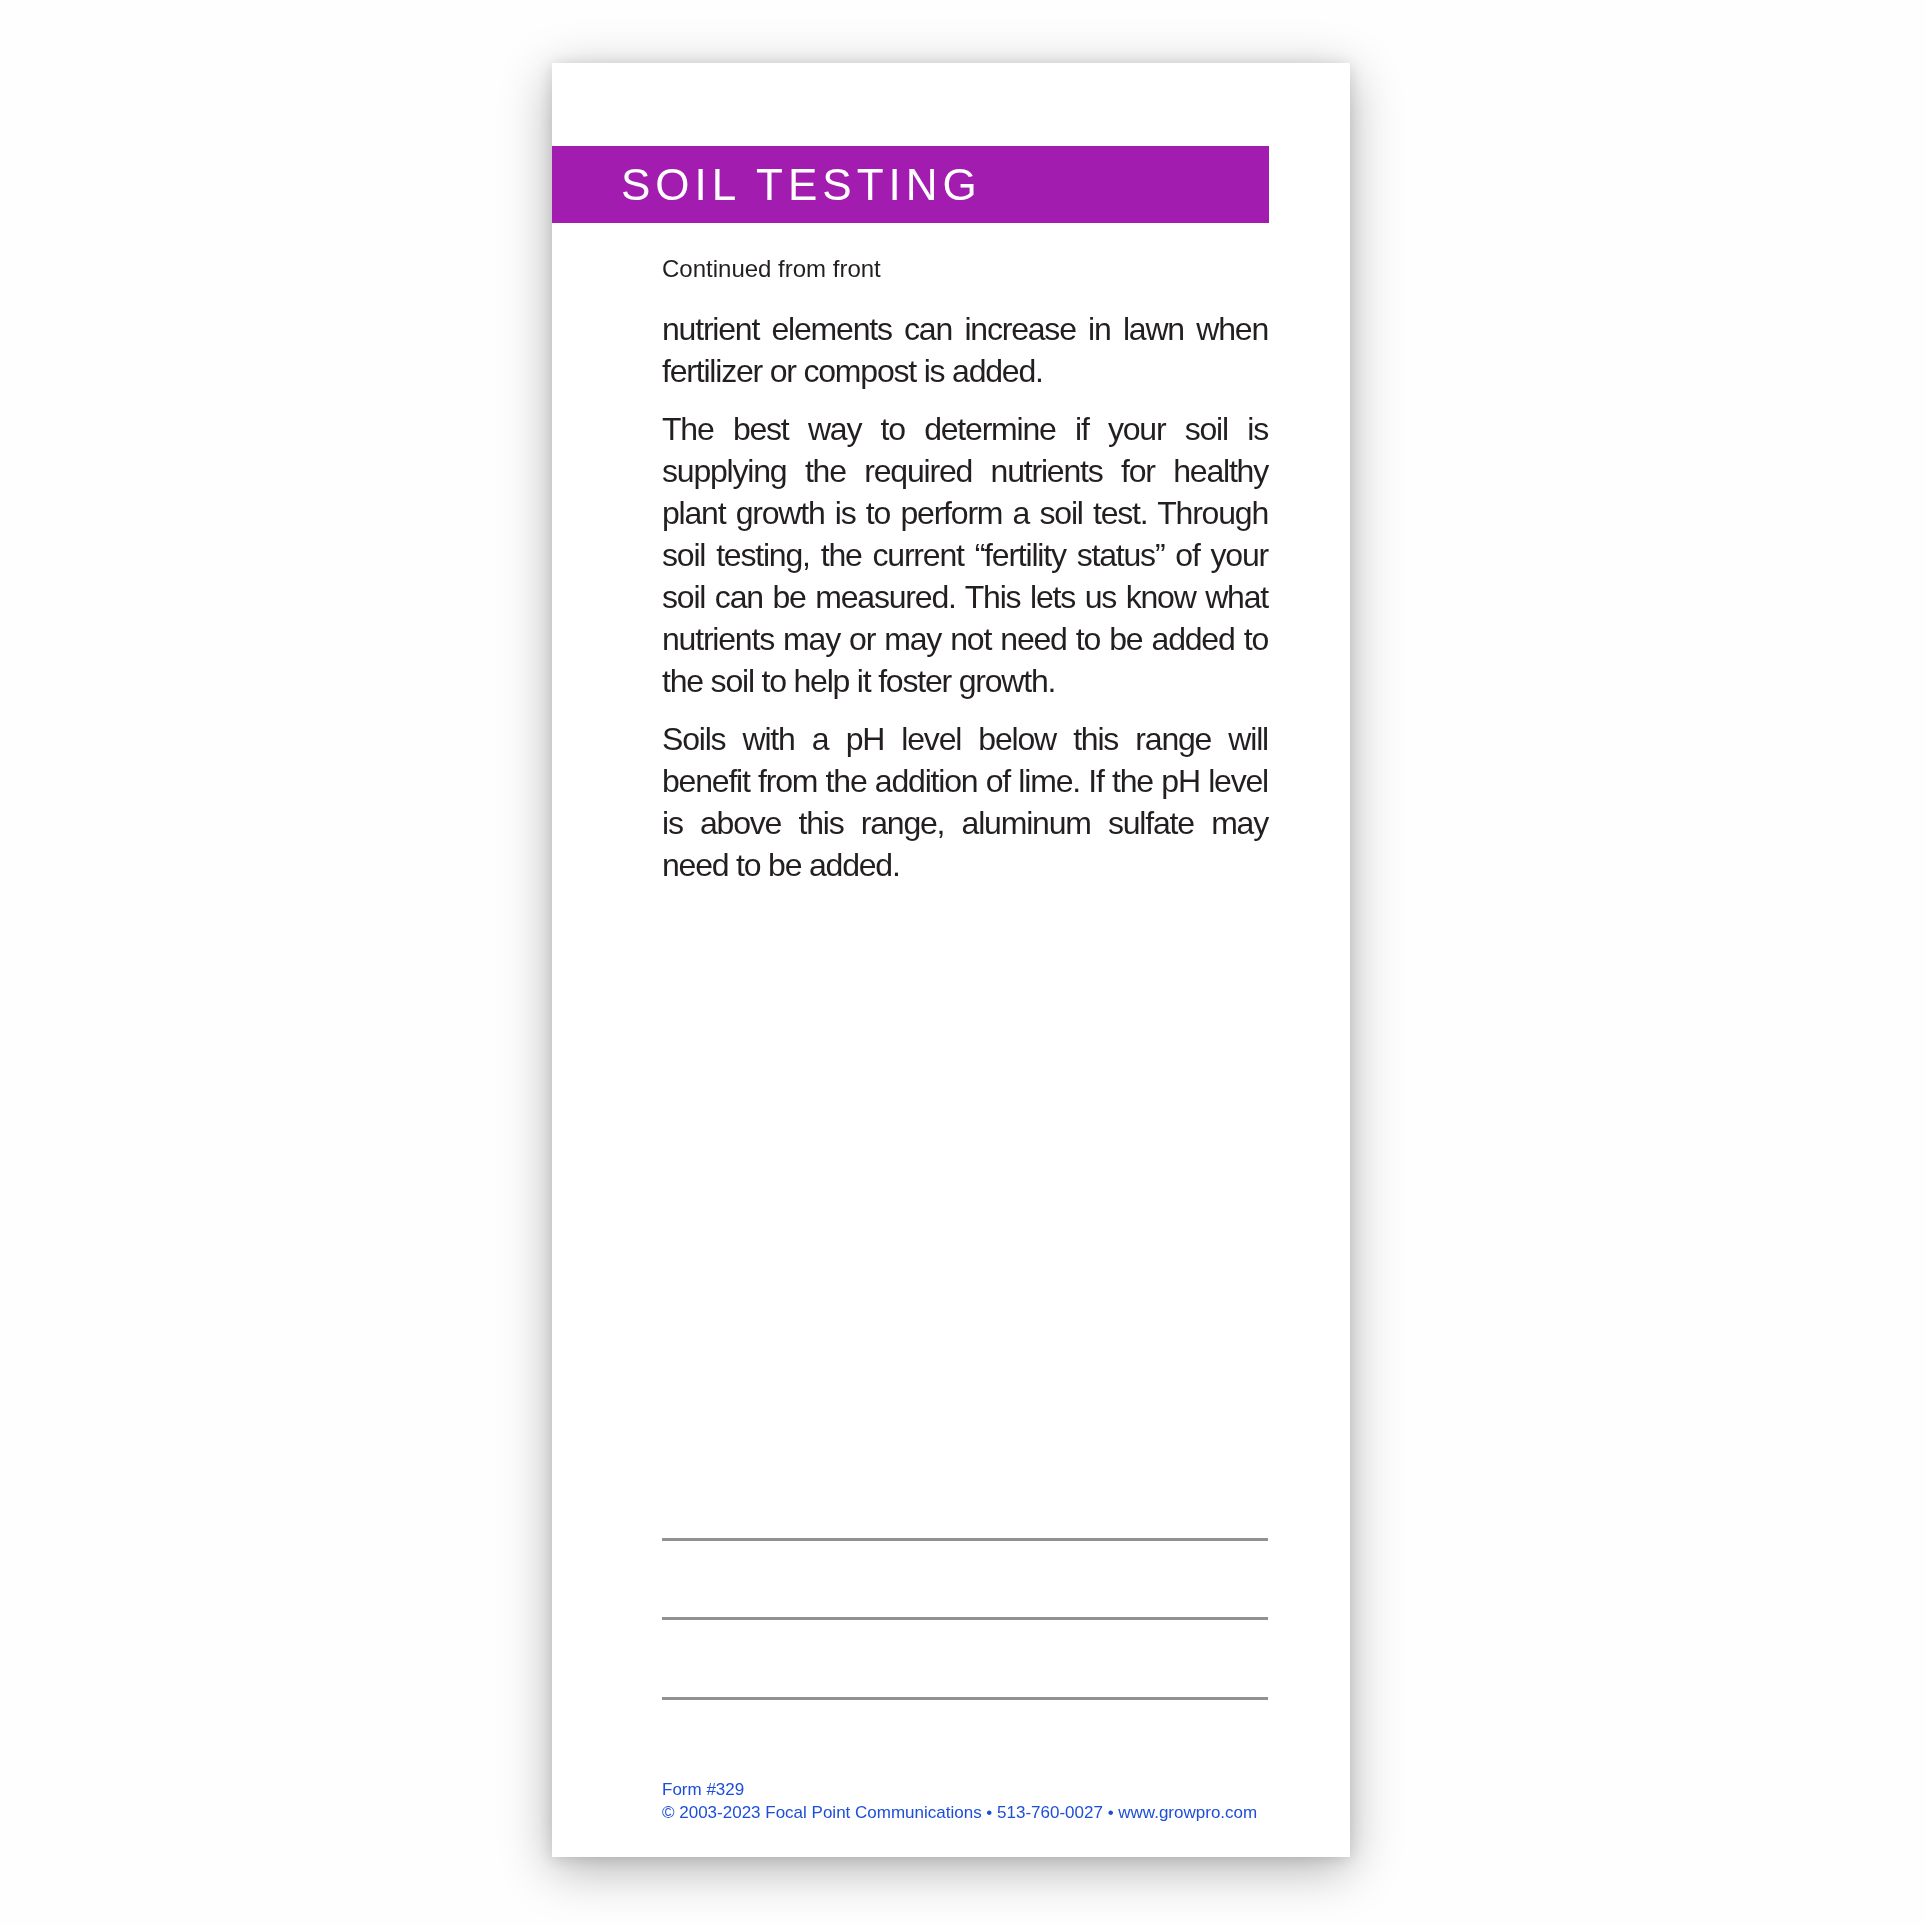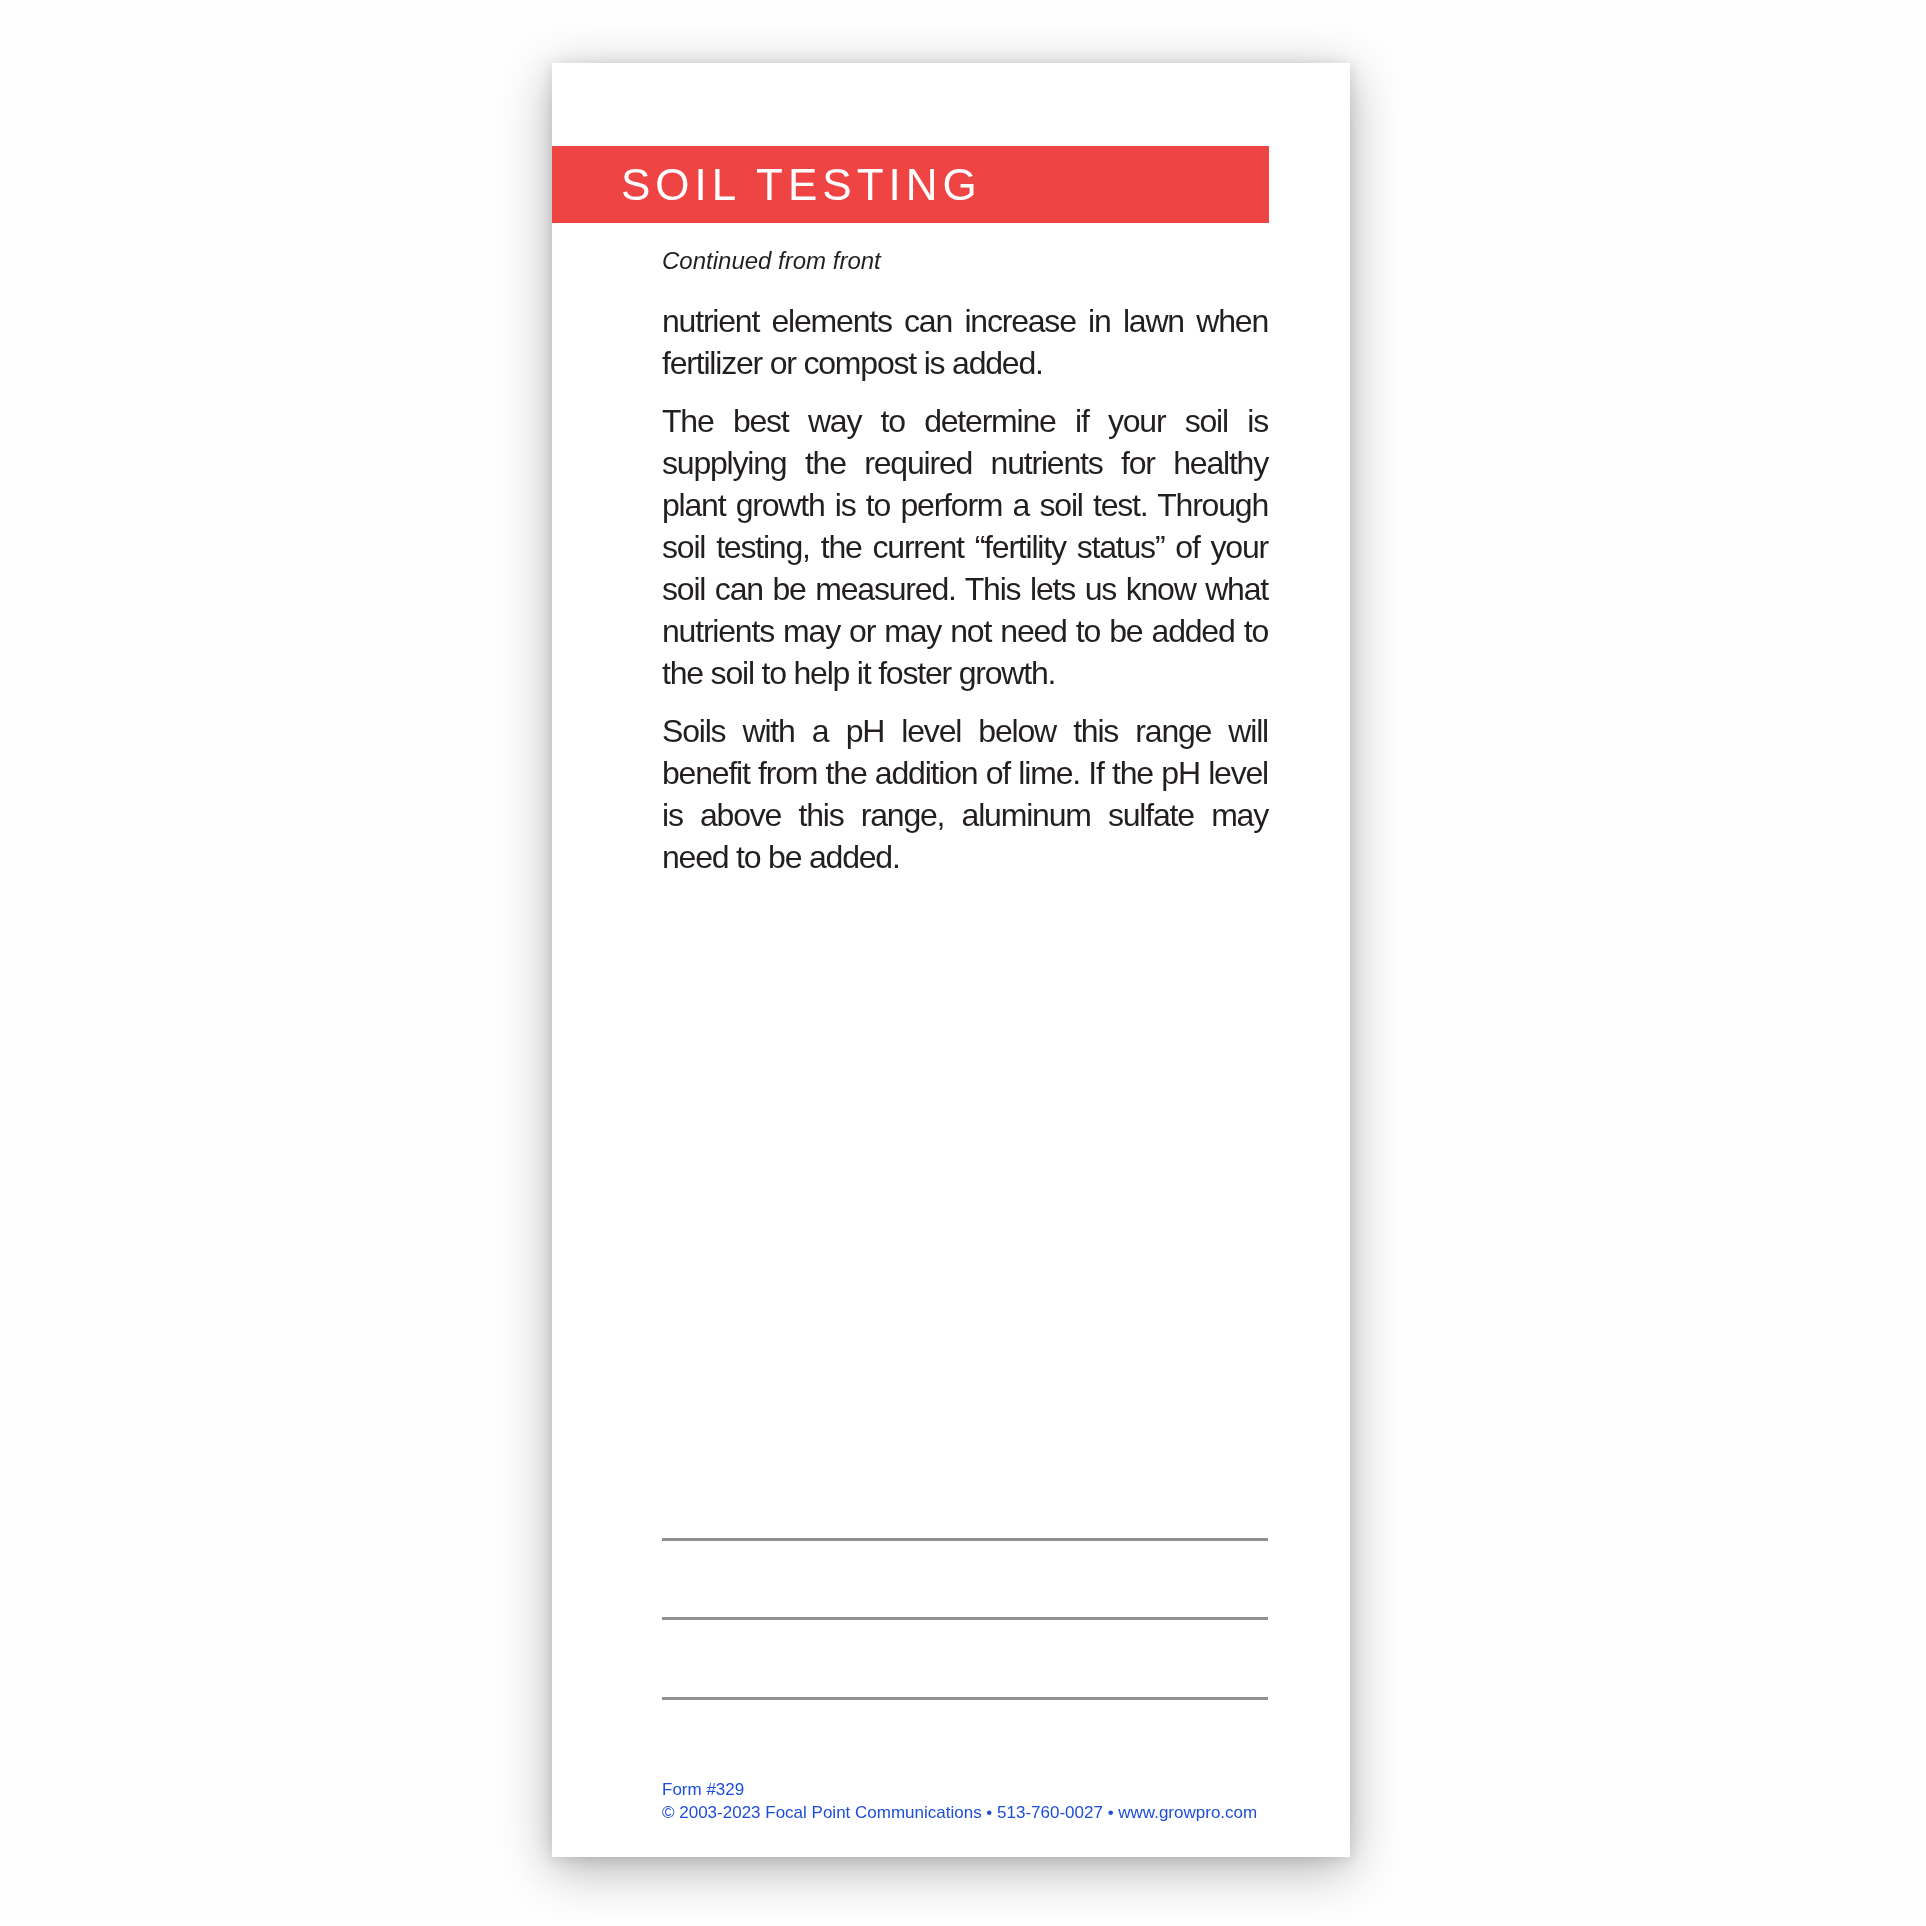--- a/index.html
+++ b/index.html
@@ -22,44 +22,43 @@
     height: 1794px;
     background: #ffffff;
     box-shadow: 0 12px 48px rgba(0,0,0,0.30), 0 2px 14px rgba(0,0,0,0.12);
   }
   .header-bar {
     position: absolute;
     left: 0;
     top: 83px;
     width: 717px;
     height: 77px;
-    background: #ef4444;
+    background: #a21caf;
   }
   .header-bar .title {
     display: block;
     padding-left: 69px;
     line-height: 78px;
     font-size: 44px;
     letter-spacing: 5px;
     font-weight: 400;
     color: #ffffff;
     white-space: nowrap;
   }
   .content {
     position: absolute;
     left: 110px;
     top: 179px;
     width: 606px;
     color: #231f20;
   }
   .note {
-    font-style: italic;
     font-size: 24px;
     line-height: 30px;
-    margin: 4px 0 24px 0;
+    margin: 12px 0 24px 0;
   }
   .content p.body {
     font-size: 32px;
     line-height: 42px;
     letter-spacing: -1.2px;
     text-align: justify;
     margin: 0 0 16px 0;
   }
   .rule {
     position: absolute;

